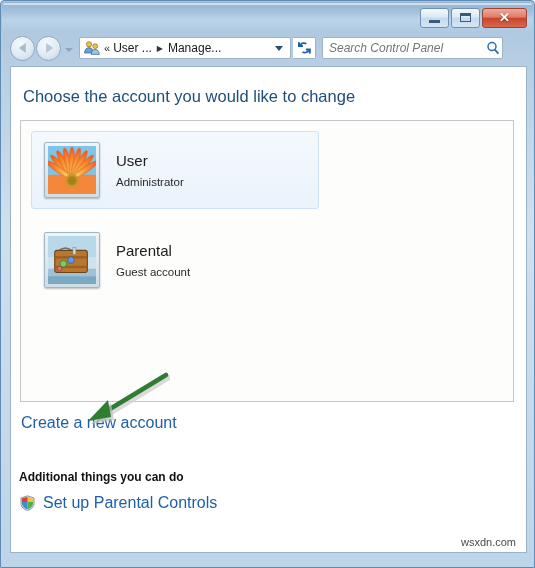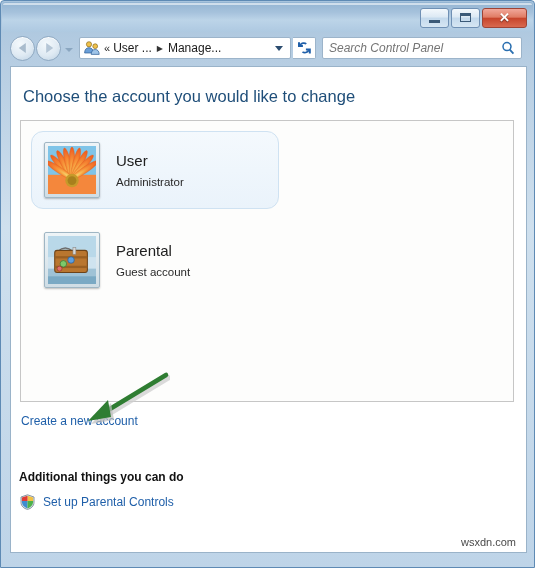--- a/index.html
+++ b/index.html
@@ -188,21 +188,21 @@
     border-radius: 0 2px 2px 0;
     background: #ffffff;
     display: flex;
     align-items: center;
     justify-content: center;
     flex: 0 0 auto;
     cursor: default;
   }
 
   .searchbox {
-    width: 200px;
+    width: 181px;
     height: 22px;
     margin-left: 6px;
     background: #ffffff;
     border: 1px solid #9cb4ca;
     border-radius: 2px;
     display: flex;
     align-items: center;
     flex: 0 0 auto;
   }
   .searchbox input {
@@ -243,26 +243,26 @@
     left: 9px; top: 53px;
     width: 494px;
     height: 282px;
     background: #fdfdfc;
     border: 1px solid #c6c6c6;
   }
 
   .account-tile {
     position: absolute;
     left: 10px;
-    width: 248px;
+    width: 288px;
     height: 78px;
     display: flex;
     align-items: center;
     border: 1px solid transparent;
-    border-radius: 12px;
+    border-radius: 3px;
     cursor: default;
   }
   .account-tile.selected {
     background: linear-gradient(to bottom, #f4f9fd 0%, #eaf3fb 100%);
     border: 1px solid #cfe2f2;
   }
 
   .avatar {
     width: 56px; height: 56px;
     margin-left: 12px;
@@ -288,21 +288,21 @@
   }
   .account-role {
     font-size: 11.5px;
     color: #2a2a2a;
     margin-top: 6px;
   }
 
   
   .link {
     color: #1f5fa9;
-    font-size: 12px;
+    font-size: 16px;
     text-decoration: none;
     cursor: default;
     white-space: nowrap;
   }
 
   .link-create {
     position: absolute;
     left: 10px; top: 347px;
   }
   .link-whatis {

